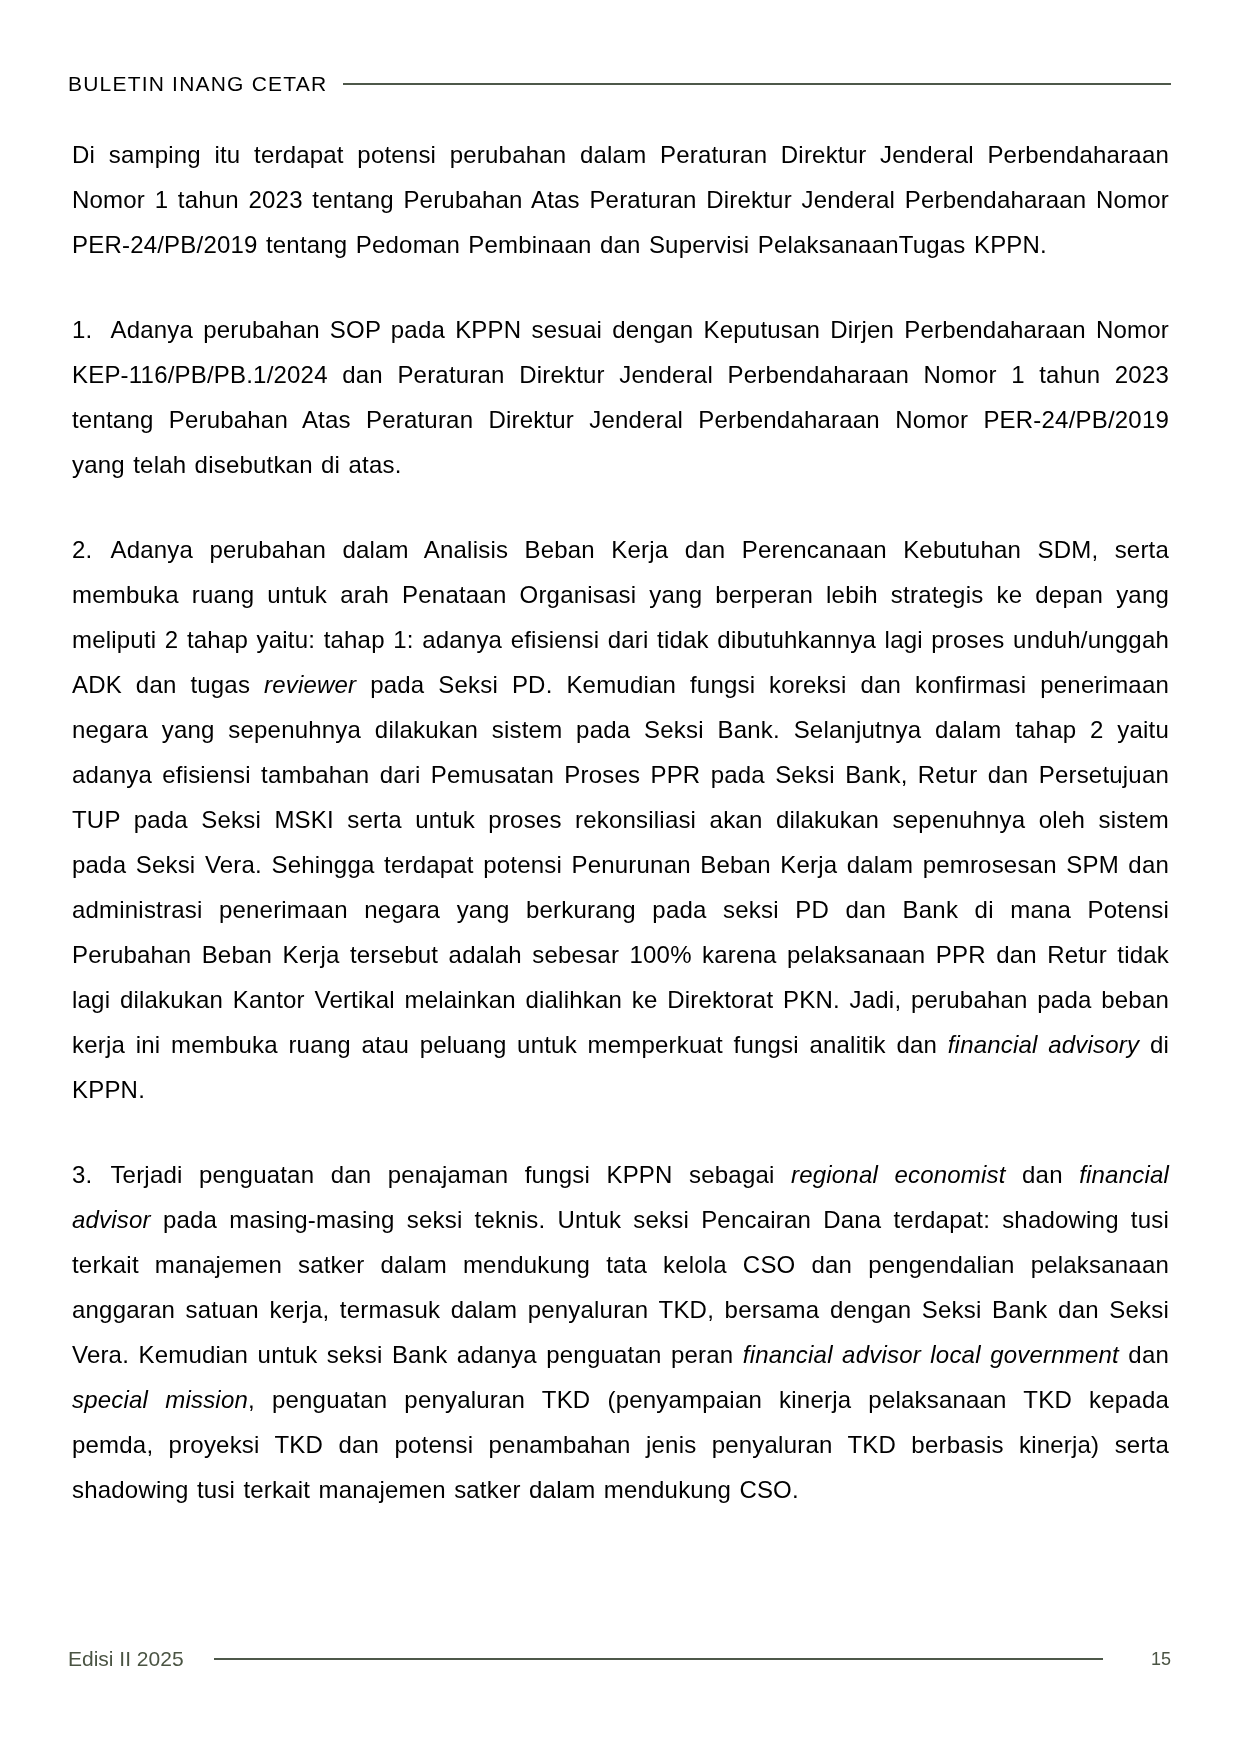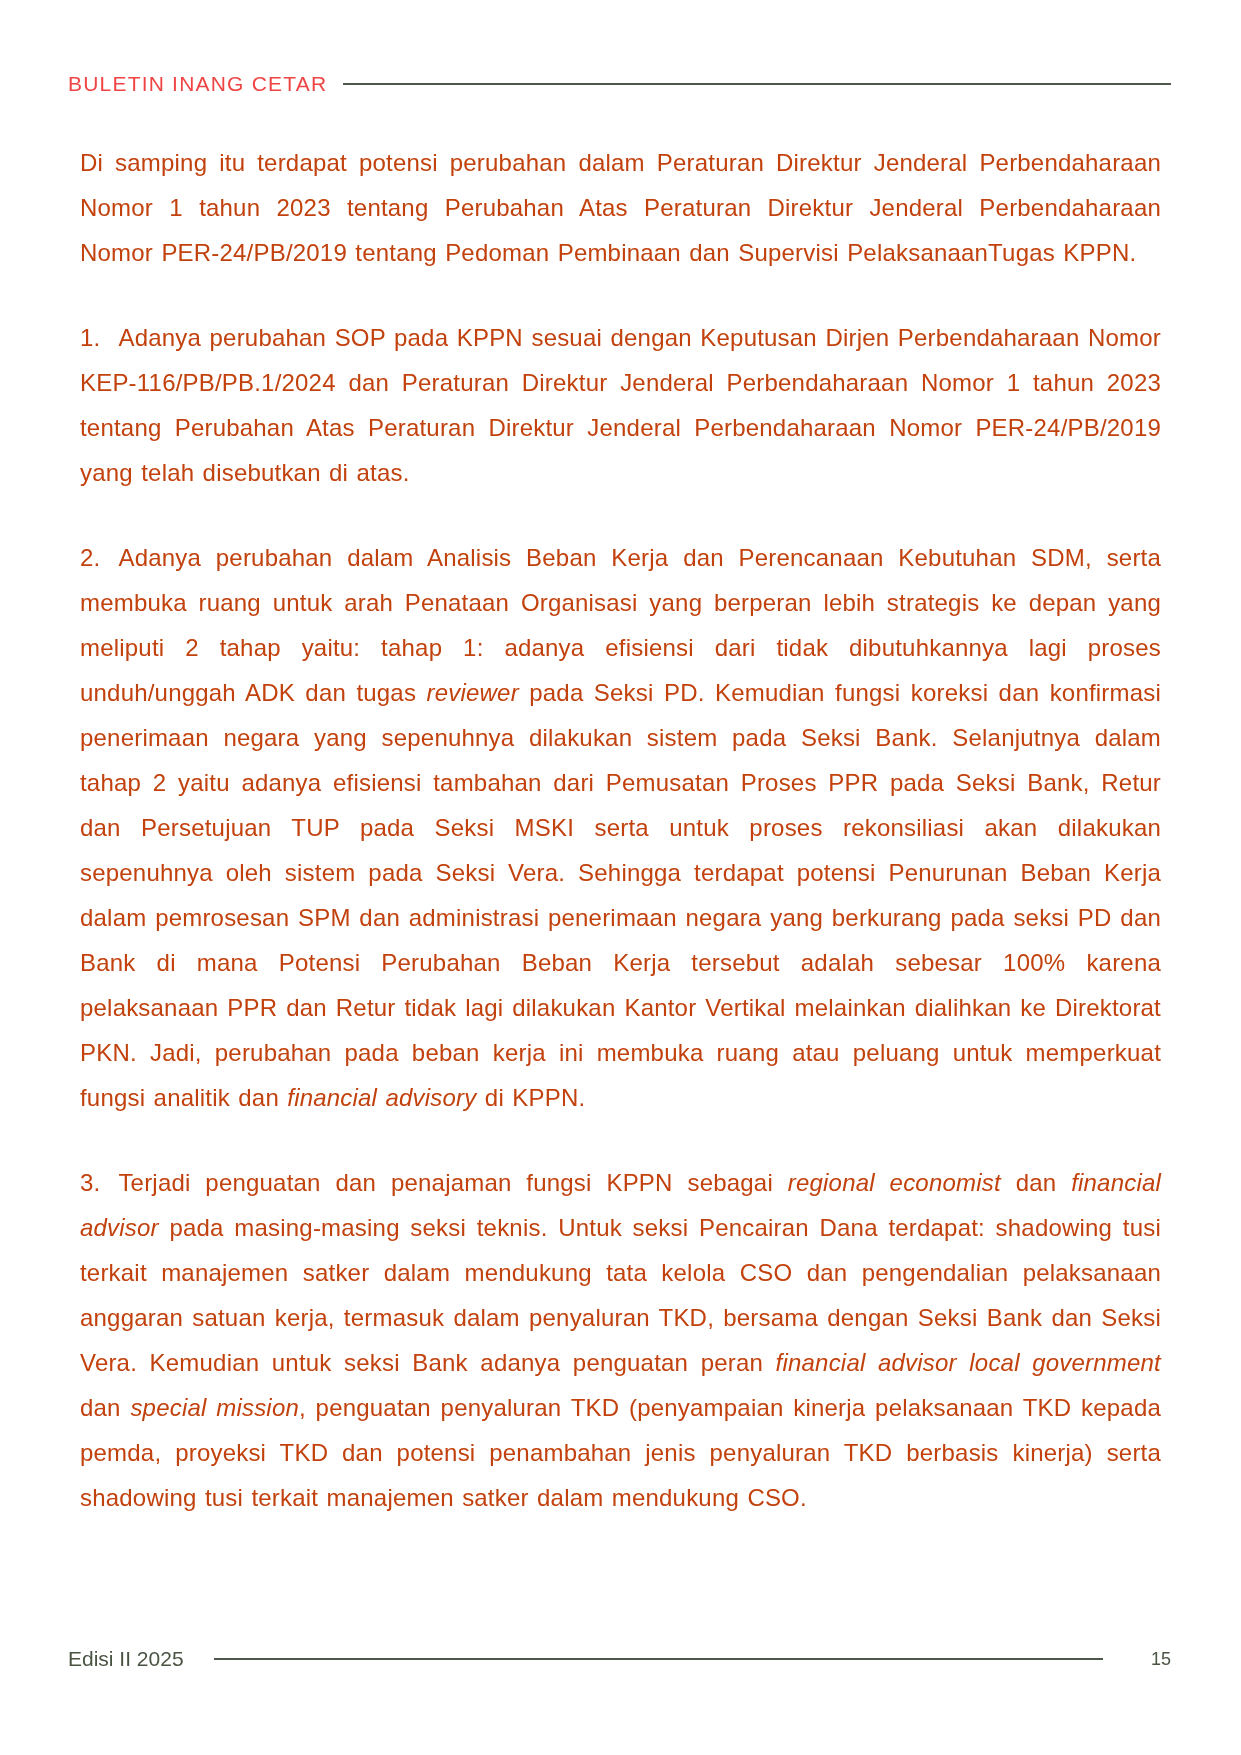--- a/index.html
+++ b/index.html
@@ -24,45 +24,45 @@
     left: 68px;
     right: 70px;
     height: 32px;
     display: flex;
     align-items: center;
     gap: 16px;
   }
   .header-title {
     font-size: 21px;
     letter-spacing: 1.2px;
-    color: #ef4444;
+    color: #000000;
     white-space: nowrap;
     text-align: center;
   }
   .header-rule {
     flex: 1;
     height: 0;
     border-top: 2px solid #4e584a;
   }
 
   
   .body-area {
     position: absolute;
     top: 128px;
     left: 68px;
     width: 1105px;
   }
   .para {
-    margin: 12px;
+    margin: 4px;
     font-size: 24px;
     line-height: 45px;
     text-align: justify;
     letter-spacing: 0.2px;
     word-spacing: 1.5px;
-    color: #c2410c;
+    color: #000000;
   }
   .para.gap-after {
     margin-bottom: 40px;
   }
   .item-number {
     margin-right: 18px;
   }
   .para em {
   }
 

